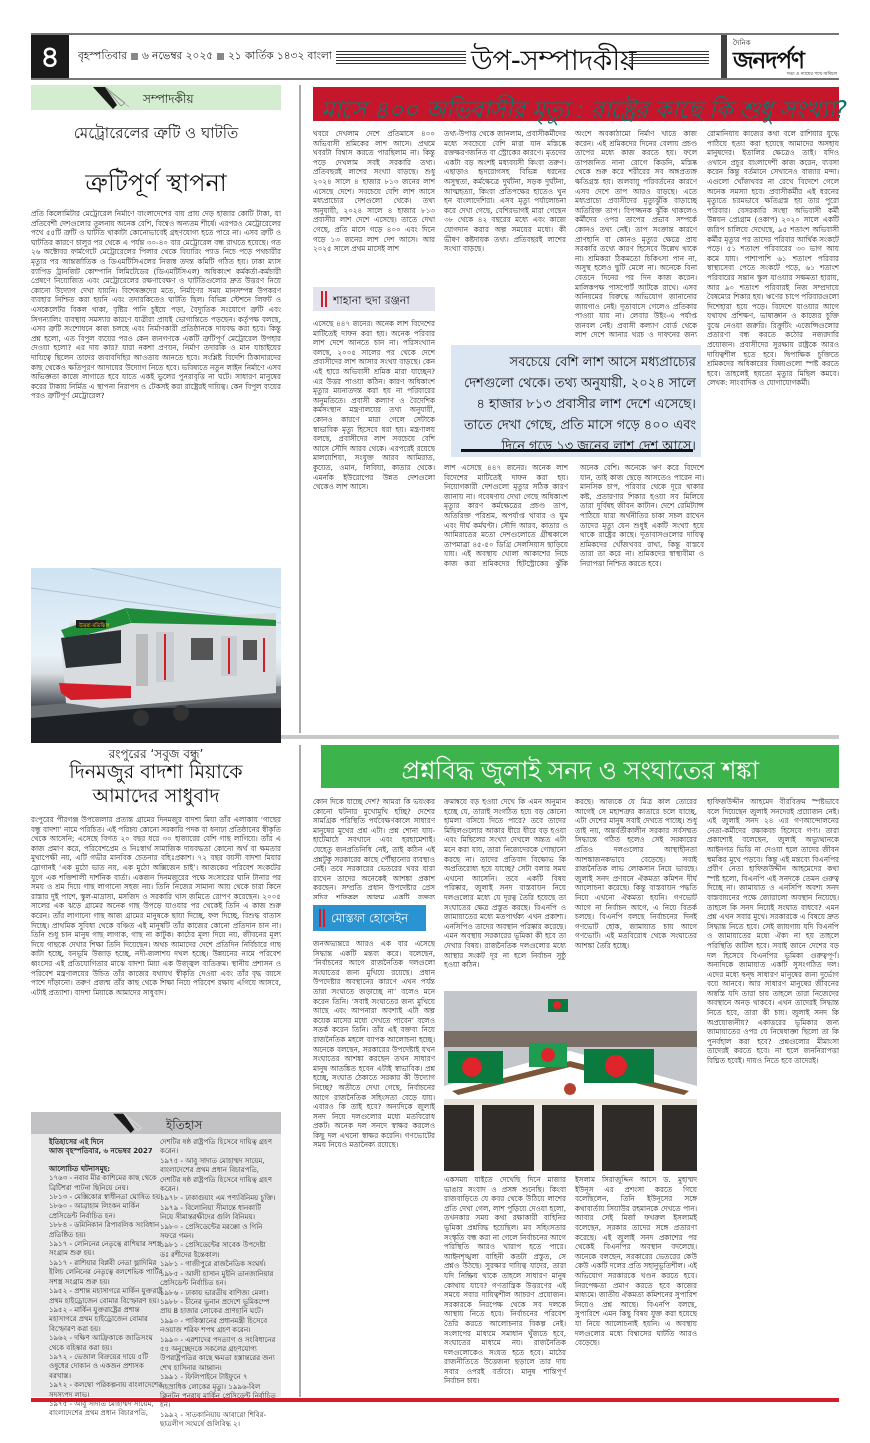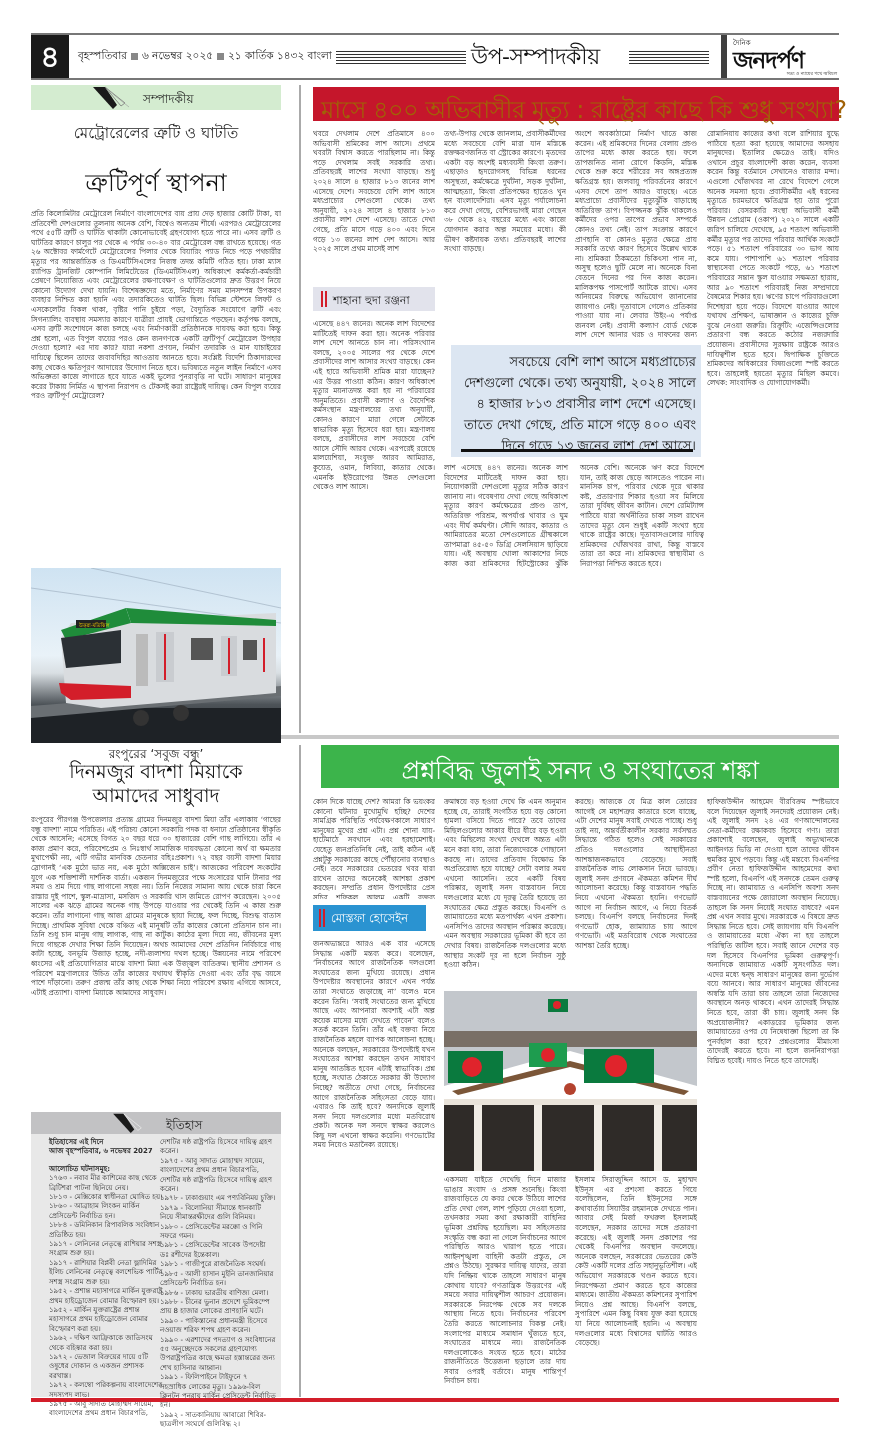--- a/index.html
+++ b/index.html
@@ -12,21 +12,21 @@
   .masthead { position: absolute; left: 0; top: 0; width: 808px; height: 47px;
     border-top: 2px solid #777; border-bottom: 2px solid #777; }
   .page-num { position: absolute; left: 0; top: 0; width: 38px; height: 43px; background: #1a1a1a;
     color: #fff; font-size: 30px; font-weight: bold; text-align: center; line-height: 43px; }
   .dateline { position: absolute; left: 47px; top: 13px; font-size: 10.5px; color: #222; white-space: nowrap; }
   .dateline .sq { display: inline-block; width: 7px; height: 7px; background: #888; margin: 0 4px; vertical-align: middle; }
   .rules { position: absolute; height: 13px; top: 16px;
     background: repeating-linear-gradient(to bottom, #333 0 1.2px, transparent 1.2px 3px); }
   .rules.r1 { left: 305px; width: 130px; }
   .rules.r2 { left: 598px; width: 80px; }
-  .section-title { position: absolute; left: 440px; top: 4px; font-size: 22px; color: #111; white-space: nowrap; letter-spacing: -0.5px; text-align: center; }
+  .section-title { position: absolute; left: 440px; top: 4px; font-size: 28px; color: #111; white-space: nowrap; letter-spacing: -0.5px; text-align: center; }
   .brand { position: absolute; left: 690px; top: 0px; width: 118px; height: 43px; border-left: 6px solid #404040; padding-left: 6px; }
   .brand-small { font-size: 7px; color: #111; display: block; margin-top: 2px; }
   .brand-big { font-size: 23px; font-weight: bold; color: #111; display: block; line-height: 22px; letter-spacing: -1px; }
   .brand-tag { font-size: 4.5px; color: #333; display: block; text-align: right; padding-right: 2px; }
 
   
   .vrule { position: absolute; width: 2px; background: #aaa; }
   .hrule { position: absolute; height: 4px; background: #c8c8c8; }
 
   
@@ -35,21 +35,21 @@
   .ed-banner-label { position: absolute; left: 112px; top: 57px; font-size: 12px; color: #222; }
   .kicker { position: absolute; left: 0; width: 250px; text-align: center; color: #222; }
   .headline { position: absolute; left: 0; width: 250px; text-align: center; color: #111; line-height: 1.12; }
   .body-text { position: absolute; font-size: 7.2px; line-height: 9.6px; color: #2a2a2a; text-align: justify; overflow: hidden; }
 
   .metro-img { position: absolute; left: 0; top: 535px; width: 250px; height: 175px; overflow: hidden;
     background: linear-gradient(#cfe3f2 0%, #e9f2f8 50%, #d9dfe3 60%, #4d5358 78%, #1e2226 100%); }
 
   
   .red-banner { position: absolute; left: 282px; top: 54px; width: 526px; height: 34px; background: #c5162b; }
-  .red-banner-text { position: absolute; left: 290px; top: 58px; width: 512px; color: #a16207; font-size: 24px; white-space: nowrap; letter-spacing: -0.5px; }
+  .red-banner-text { position: absolute; left: 290px; top: 58px; width: 512px; color: #0f766e; font-size: 24px; white-space: nowrap; letter-spacing: -0.5px; font-style: italic; }
   .byline-box { position: absolute; left: 282px; top: 254px; width: 122px; height: 24px; background: #e2e3ec; }
   .byline-bar { position: absolute; width: 2px; background: #d31e2a; }
   .byline-text { position: absolute; color: #222; }
   .pull-quote { position: absolute; left: 420px; top: 312px; width: 250px; height: 112px; background: #dce6f2; }
   .pull-quote-text { position: absolute; left: 425px; top: 318px; width: 240px; text-align: right; font-size: 13px; line-height: 21px; color: #111; }
   .pull-quote-rule { position: absolute; left: 430px; top: 416px; width: 232px; height: 3px; background: #111; }
 
   
   .green-banner { position: absolute; left: 290px; top: 712px; width: 518px; height: 43px; background: #3cb44b; }
   .green-banner-text { position: absolute; left: 290px; top: 718px; width: 518px; text-align: center; color: #fff; font-size: 25px; white-space: nowrap; letter-spacing: -0.5px; }

